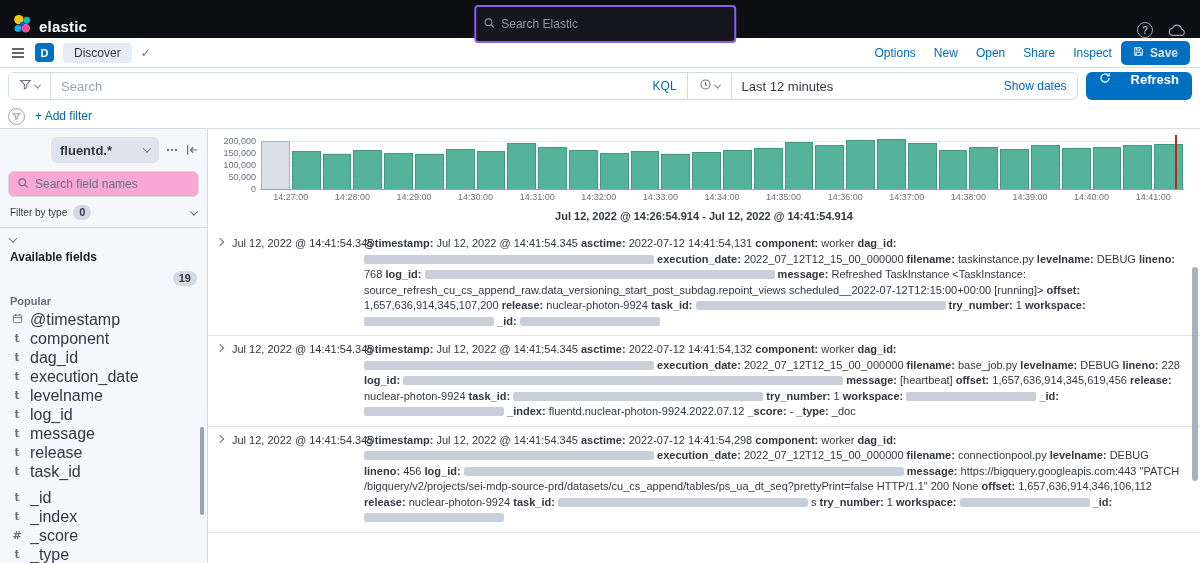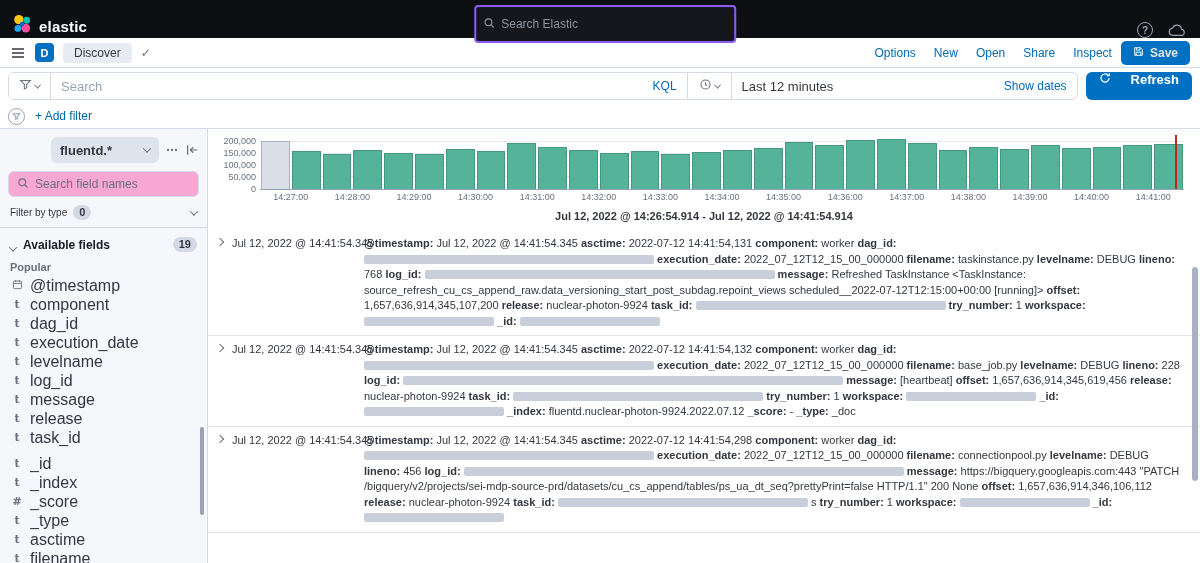--- a/index.html
+++ b/index.html
@@ -57,21 +57,21 @@
   .idx-chip .name { font-size:13px; font-weight:700; color:#343741; }
   .chev { display:inline-block; width:6px; height:6px; border-right:1.6px solid #69707D; border-bottom:1.6px solid #69707D; transform:rotate(45deg) translate(-1px,-1px); } .chev.small{ width:5px;height:5px; }
   .side-ic { color:#69707D; cursor:pointer; display:flex; align-items:center; }
   .fsearch { margin-top:8px; height:26px; background:#f9a8d4; border:1px solid #D3DAE6; border-radius:6px; display:flex; align-items:center; gap:6px; padding:0 8px; }
   .fsearch input { border:none; outline:none; font-size:12px; width:100%; color:#343741; background:transparent; font-family:"Liberation Sans",sans-serif; }
   .fsearch input::placeholder { color:#69707D; }
   .ftype { display:flex; align-items:center; gap:6px; padding:8px 2px 7px; border-bottom:1px solid #D3DAE6; margin:0 -8px; padding-left:10px; padding-right:10px; }
   .ftype .lbl { font-size:10px; color:#343741;text-align:right; }
   .badge { background:#D3DAE6; color:#343741; font-size:11px; border-radius:8px; padding:0 6px; line-height:15px; font-weight:600; }
   .ftype .chev { margin-left:auto; }
-  .avail { display:flex; align-items:flex-end; gap:7px; padding:9px 2px 4px; }
+  .avail { display:flex; align-items:flex-start; gap:7px; padding:9px 2px 4px;flex-direction:column; }
   .avail .lbl { font-size:12px; font-weight:700; color:#1a1c21; }
   .avail .badge { margin-left:auto; }
   .popular { font-size:11px; font-weight:700; color:#69707D; padding:5px 2px 3px; }
   .field-item { display:flex; align-items:center; gap:7px; height:19px; padding:0 3px; border-radius:3px; cursor:pointer; }
   .ficon { width:12px; text-align:center; color:#69707D; font-size:11px; font-weight:700; font-family:"DejaVu Serif", serif; flex:none; }
   .fieldname { font-size:16px; color:#343741; white-space:nowrap; overflow:hidden; text-overflow:ellipsis; }
   .meta-gap { height:7px; }
   .side-scroll { position:absolute; right:3px; top:298px; width:4px; height:88px; background:#98A2B3; border-radius:2px; }
 
   

